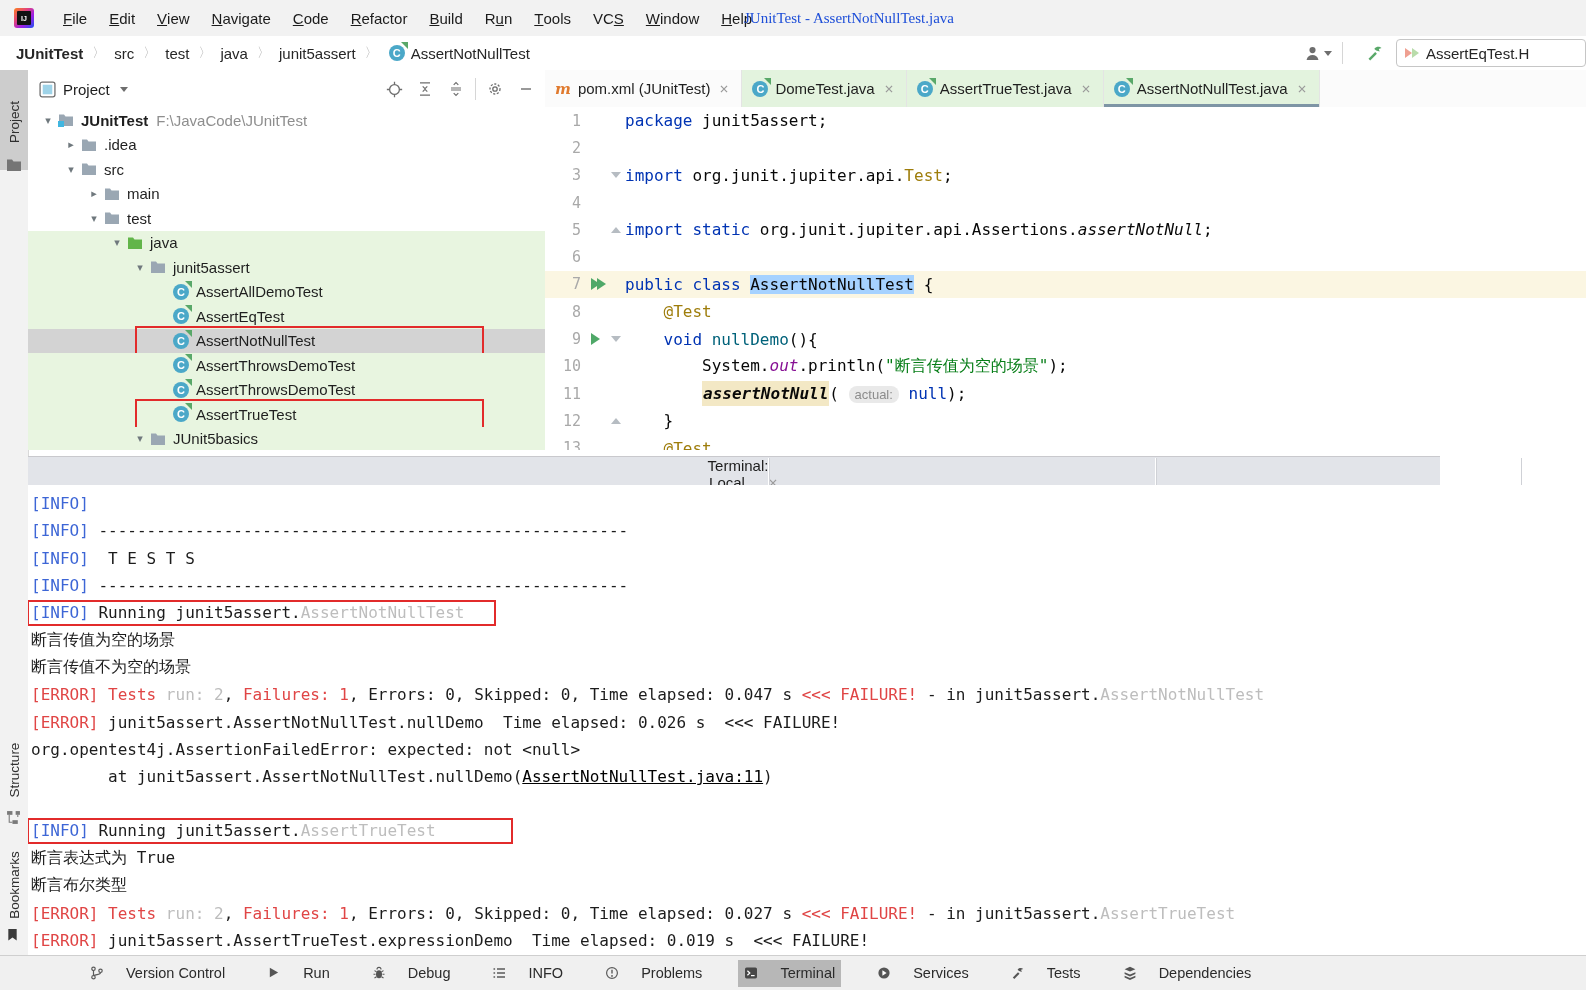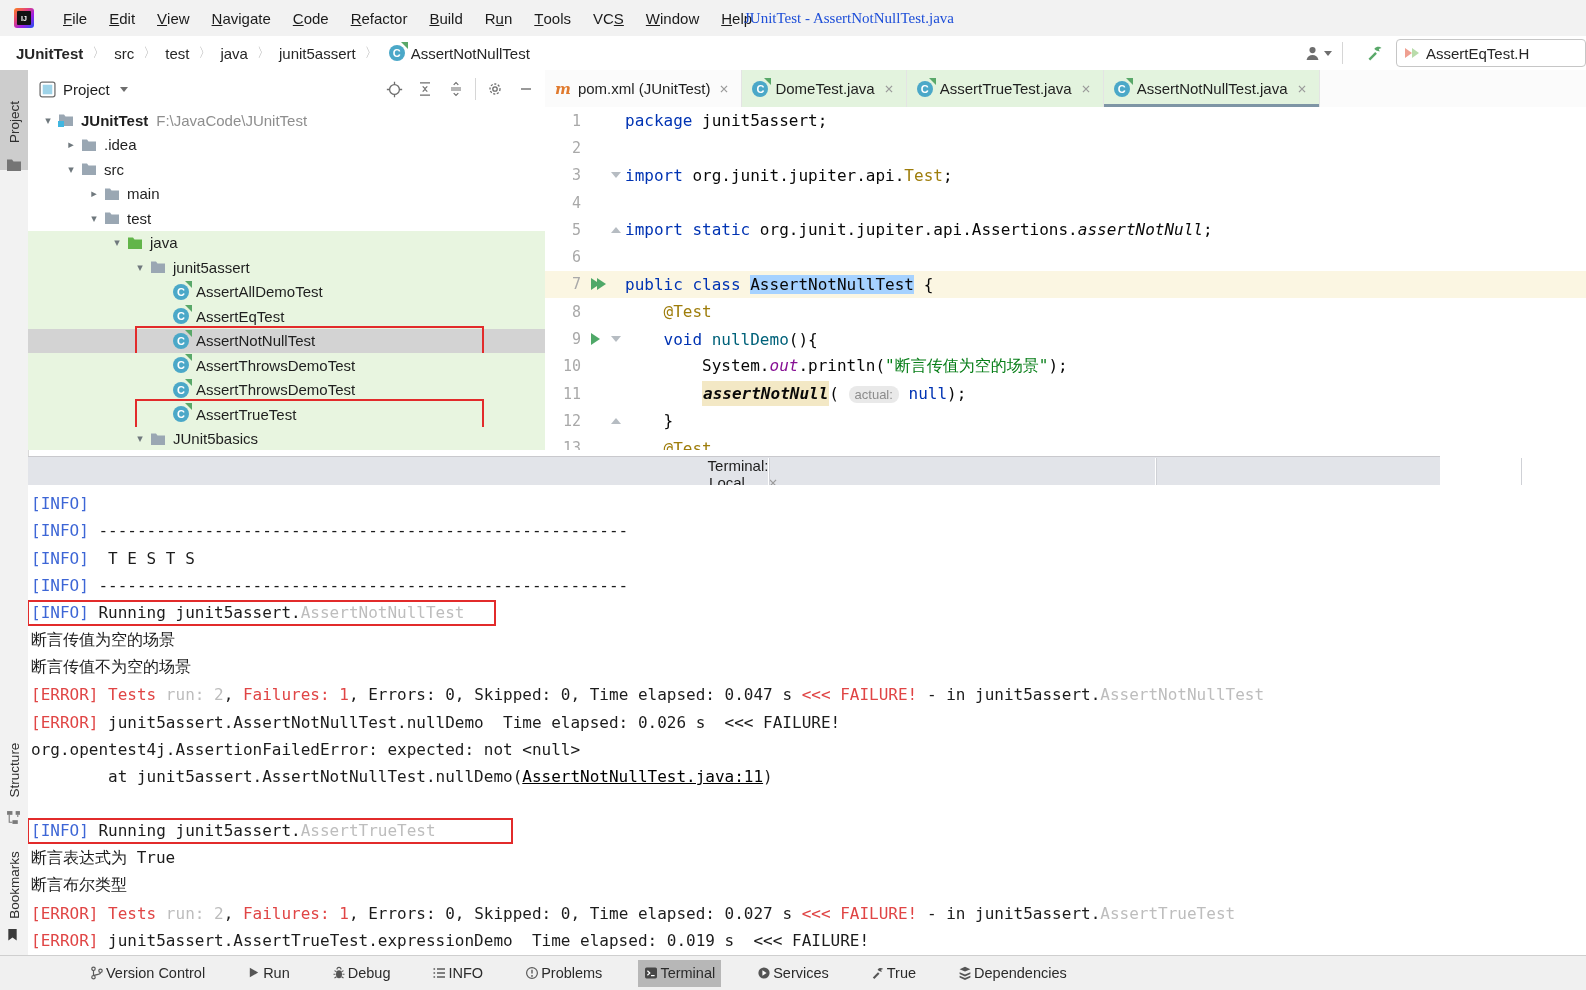--- a/index.html
+++ b/index.html
@@ -123,21 +123,21 @@
   .t-info{color:#3d66d6;}
   .t-err{color:#e04545;}
   .t-gray{color:#bdbdbd;}
   .t-plain{color:#1c1c1c;}
   .t-link{color:#000000;text-decoration:underline;}
   .term-box{display:inline-flex;align-items:center;margin-left:-4px;padding:1px 0 2px 2px;}
 
   
   #statusbar{position:absolute;left:0;top:955px;width:1586px;height:35px;background:#f0f0f0;
              border-top:1px solid #cfcfcf;display:flex;align-items:center;padding-left:84px;box-sizing:border-box;}
-  .sb-item{display:inline-flex;align-items:center;gap:2px;font-size:14.5px;color:#2b2b2b;
+  .sb-item{display:inline-flex;align-items:center;gap:22px;font-size:14.5px;color:#2b2b2b;
            margin-right:30px;height:27px;padding:0 6px;}
   .sb-item.active{background:#b7b7b7;}
   .sb-icon{width:14px;height:14px;}
 </style>
 </head>
 <body>
 
 <div id="menubar">
   <div id="idea-logo"></div>
   <div id="menu-items" style="display: flex;">
@@ -714,21 +714,21 @@
     </div>
     <div class="sb-item">
       <span class="sb-icon">
         <svg width="14" height="14" viewBox="0 0 14 14">
           <g fill="#555">
             <path d="M1.8 11.5l5.2-5.2 1.5 1.5-5.2 5.2z"></path>
             <path d="M6.8 3.3C8.3 1.6 10.9 1.8 12.2 3.1l-2.1.7.7 2.1-2.7-.8-1.3-1z"></path>
           </g>
         </svg>
       </span>
-      <span>True</span>
+      <span>Tests</span>
     </div>
     <div class="sb-item">
       <span class="sb-icon">
         <svg width="14" height="14" viewBox="0 0 14 14">
           <g fill="#555">
             <path d="M7 .8l5.4 2.4L7 5.6 1.6 3.2z"></path>
             <path d="M1.6 6.2L7 8.6l5.4-2.4v1.9L7 10.5 1.6 8.1z"></path>
             <path d="M1.6 9.7L7 12.1l5.4-2.4v1.9L7 14 1.6 11.6z"></path>
           </g>
         </svg>

